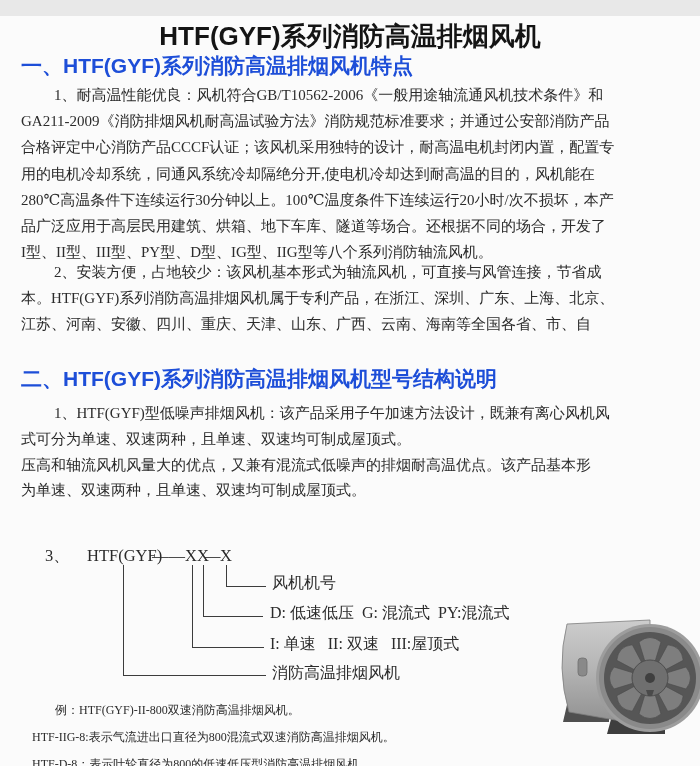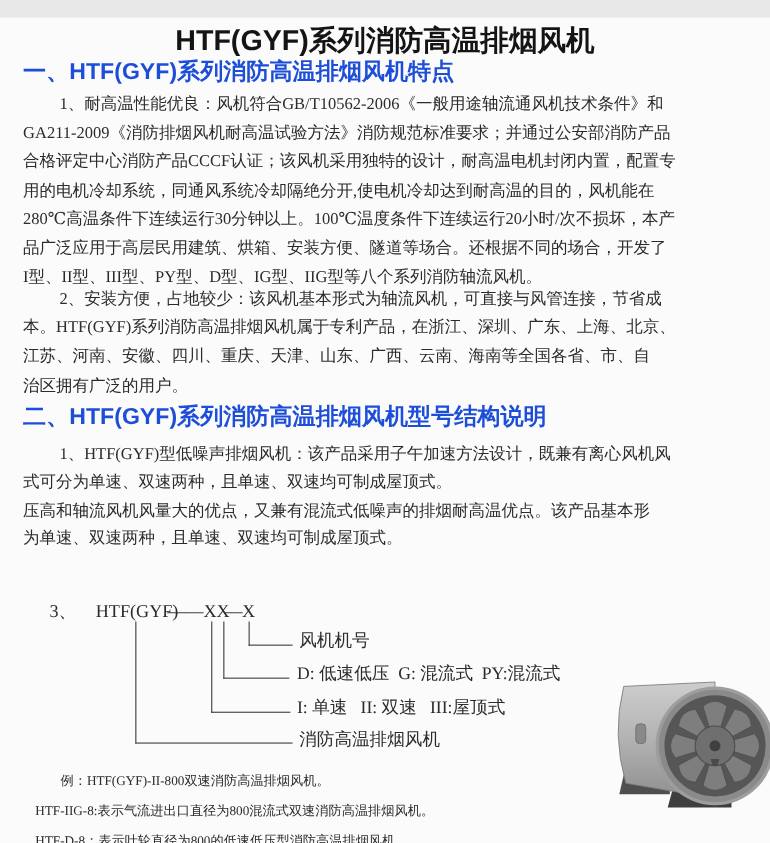--- a/index.html
+++ b/index.html
@@ -36,29 +36,28 @@
   <div class="title">HTF(GYF)系列消防高温排烟风机</div>
 
   <div class="h1" style="top:36px;">一、HTF(GYF)系列消防高温排烟风机特点</div>
 
   <div class="para" style="top:66px;">
       <div class="tline indent">1、耐高温性能优良：风机符合GB/T10562-2006《一般用途轴流通风机技术条件》和</div>
       <div class="tline">GA211-2009《消防排烟风机耐高温试验方法》消防规范标准要求；并通过公安部消防产品</div>
       <div class="tline">合格评定中心消防产品CCCF认证；该风机采用独特的设计，耐高温电机封闭内置，配置专</div>
       <div class="tline">用的电机冷却系统，同通风系统冷却隔绝分开,使电机冷却达到耐高温的目的，风机能在</div>
       <div class="tline">280℃高温条件下连续运行30分钟以上。100℃温度条件下连续运行20小时/次不损坏，本产</div>
-      <div class="tline">品广泛应用于高层民用建筑、烘箱、安装方便、隧道等场合。还根据不同的场合，开发了</div>
+      <div class="tline">品广泛应用于高层民用建筑、烘箱、地下车库、隧道等场合。还根据不同的场合，开发了</div>
       <div class="tline">I型、II型、III型、PY型、D型、IG型、IIG型等八个系列消防轴流风机。</div>
     </div>
 
   <div class="para" style="top:243px;">
       <div class="tline indent">2、安装方便，占地较少：该风机基本形式为轴流风机，可直接与风管连接，节省成</div>
       <div class="tline">本。HTF(GYF)系列消防高温排烟风机属于专利产品，在浙江、深圳、广东、上海、北京、</div>
       <div class="tline">江苏、河南、安徽、四川、重庆、天津、山东、广西、云南、海南等全国各省、市、自</div>
-      <div class="tline">治区拥有广泛的用户。</div>
     </div>
 
   <div class="h1" style="top:349px;">二、HTF(GYF)系列消防高温排烟风机型号结构说明</div>
 
   <div class="para" style="top:384px;">
       <div class="tline indent">1、HTF(GYF)型低噪声排烟风机：该产品采用子午加速方法设计，既兼有离心风机风</div>
       <div class="tline">式可分为单速、双速两种，且单速、双速均可制成屋顶式。</div>
       <div class="tline">压高和轴流风机风量大的优点，又兼有混流式低噪声的排烟耐高温优点。该产品基本形</div>
     </div>
 

